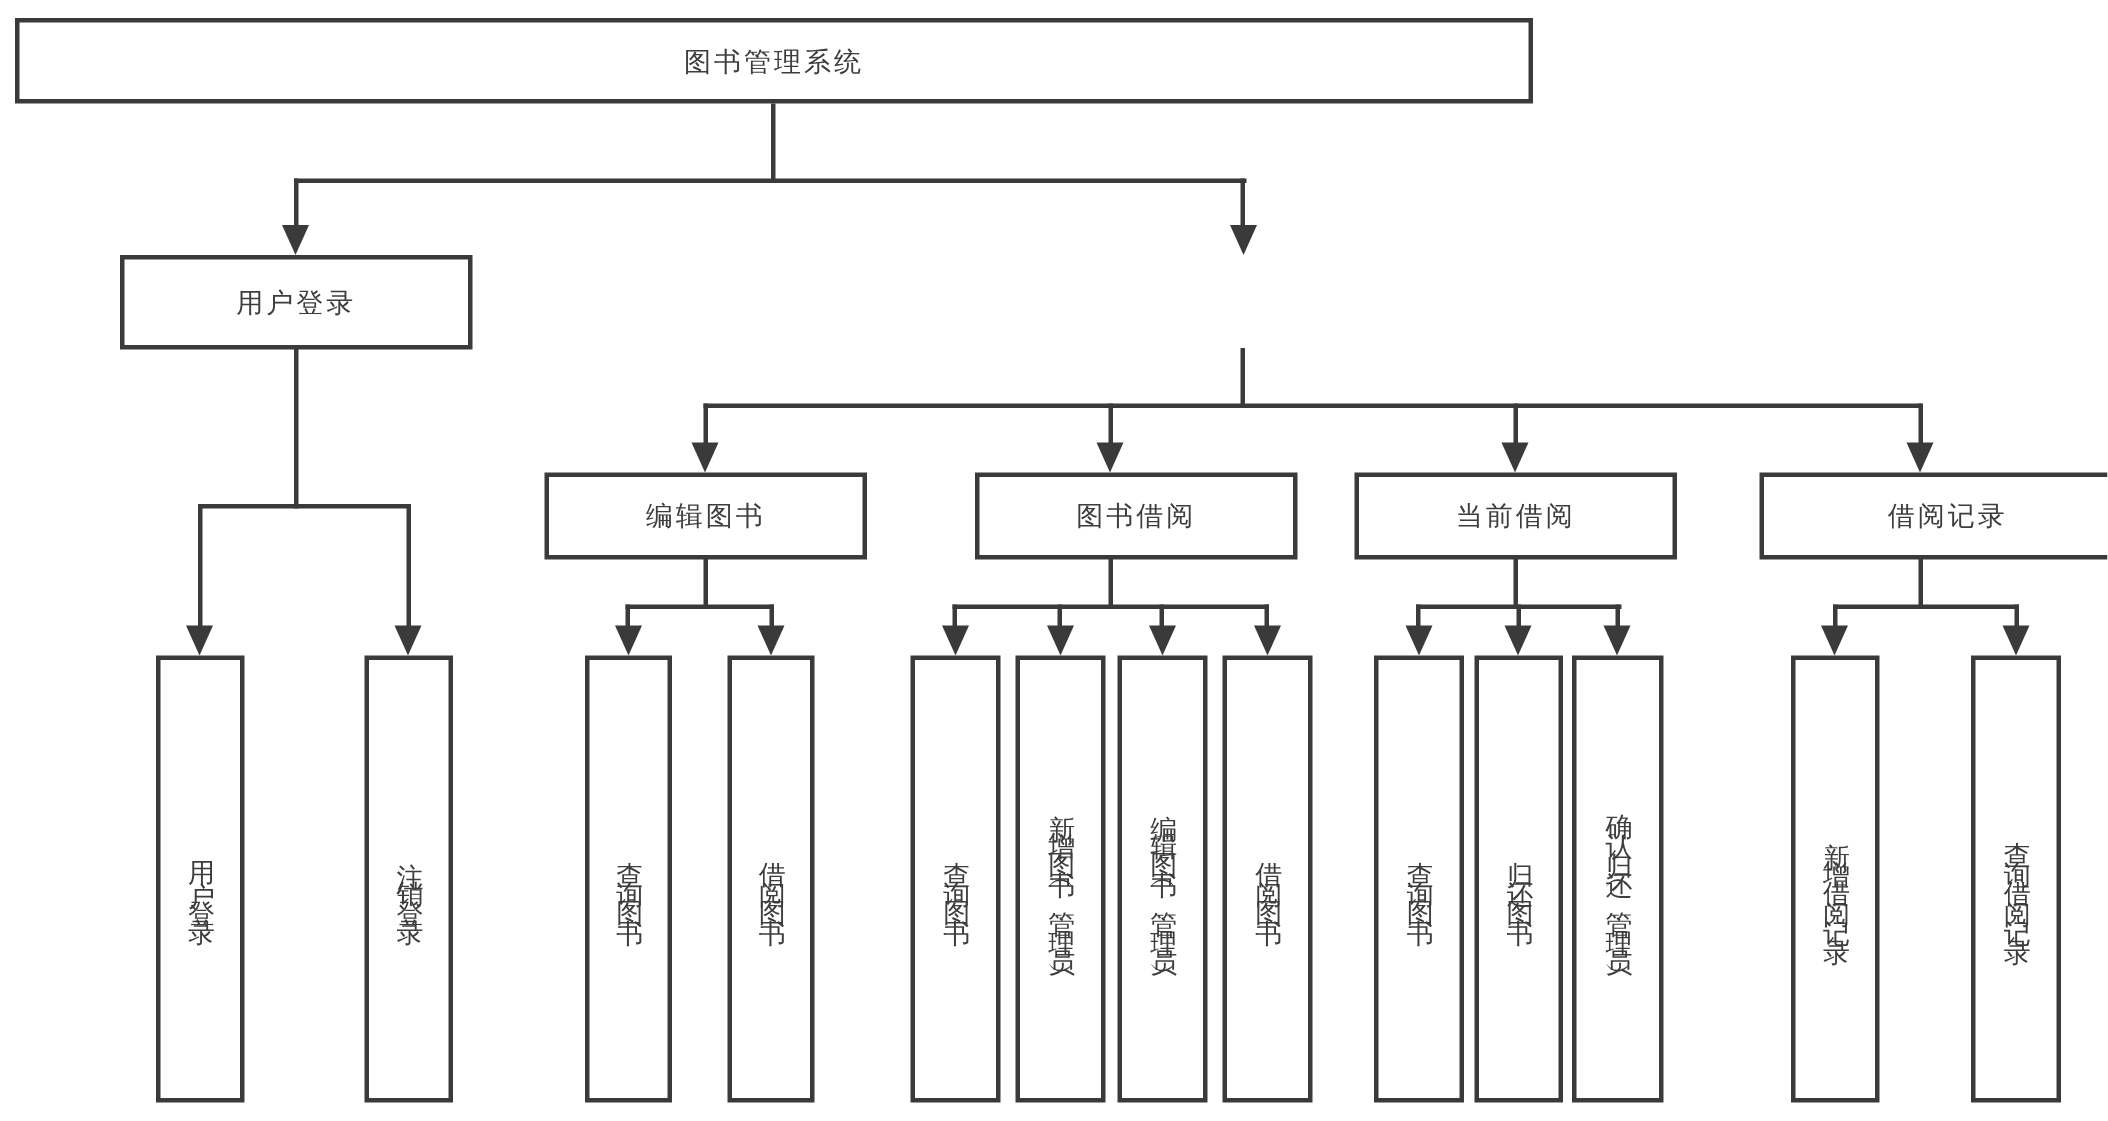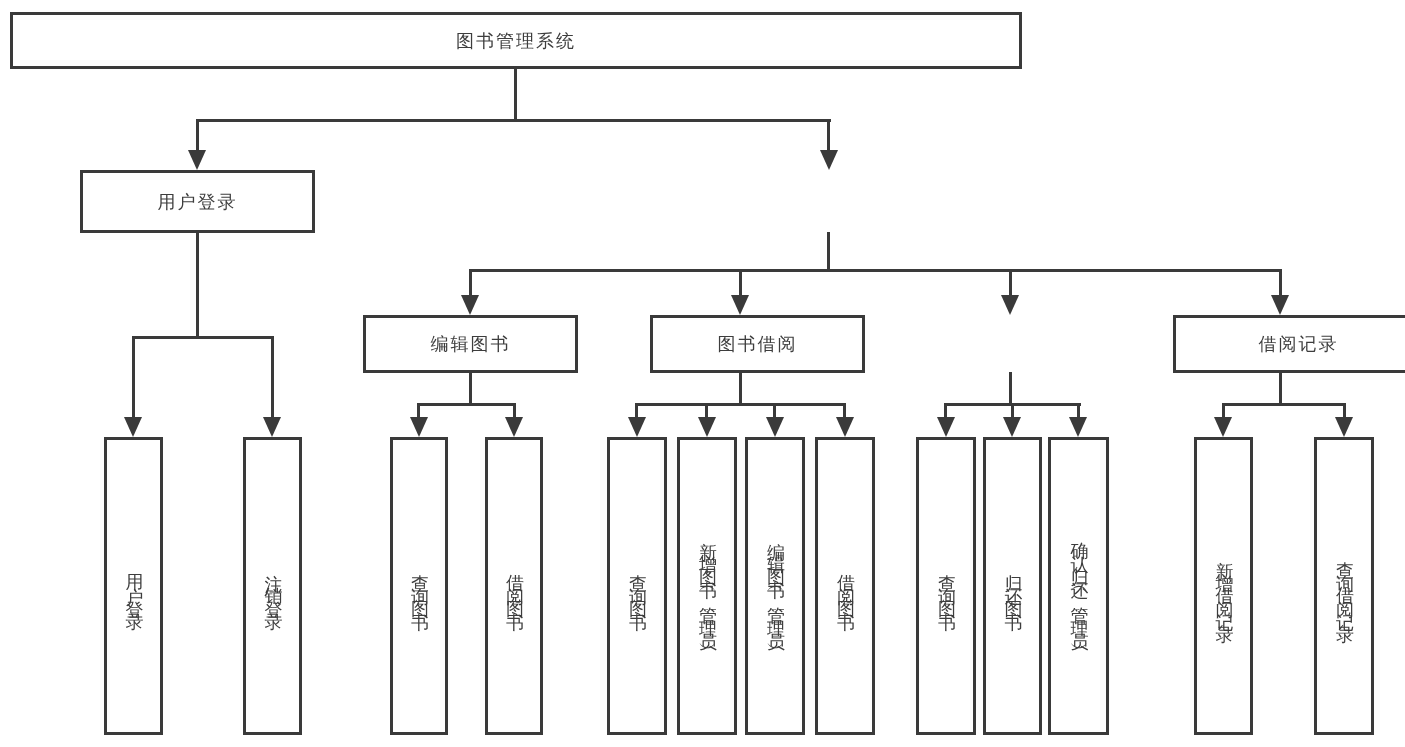--- a/index.html
+++ b/index.html
@@ -66,20 +66,23 @@
   <div class="arrow" style="left:461px; top:295px;"></div>
   <div class="arrow" style="left:731px; top:295px;"></div>
   <div class="arrow" style="left:1001px; top:295px;"></div>
   <div class="arrow" style="left:1271px; top:295px;"></div>
 
   <div class="box" style="left:363px; top:315px; width:215px; height:58px;">
     <span>编辑图书</span>
   </div>
   <div class="box" style="left:633px; top:315px; width:215px; height:58px;margin-left:17px;">
     <span>图书借阅</span>
+  </div>
+  <div class="box" style="left:903px; top:315px; width:215px; height:58px;">
+    <span>当前借阅</span>
   </div>
   <div class="box" style="left:1173px; top:315px; width:251px; height:58px;">
     <span>借阅记录</span>
   </div>
 
   <div class="line" style="left:469px; top:372px; width:3px; height:34px;"></div>
   <div class="line" style="left:417px; top:403px; width:99px; height:3px;"></div>
   <div class="line" style="left:417px; top:403px; width:3px; height:18px;"></div>
   <div class="line" style="left:513px; top:403px; width:3px; height:18px;"></div>
   <div class="arrow" style="left:410px; top:417px;"></div>

